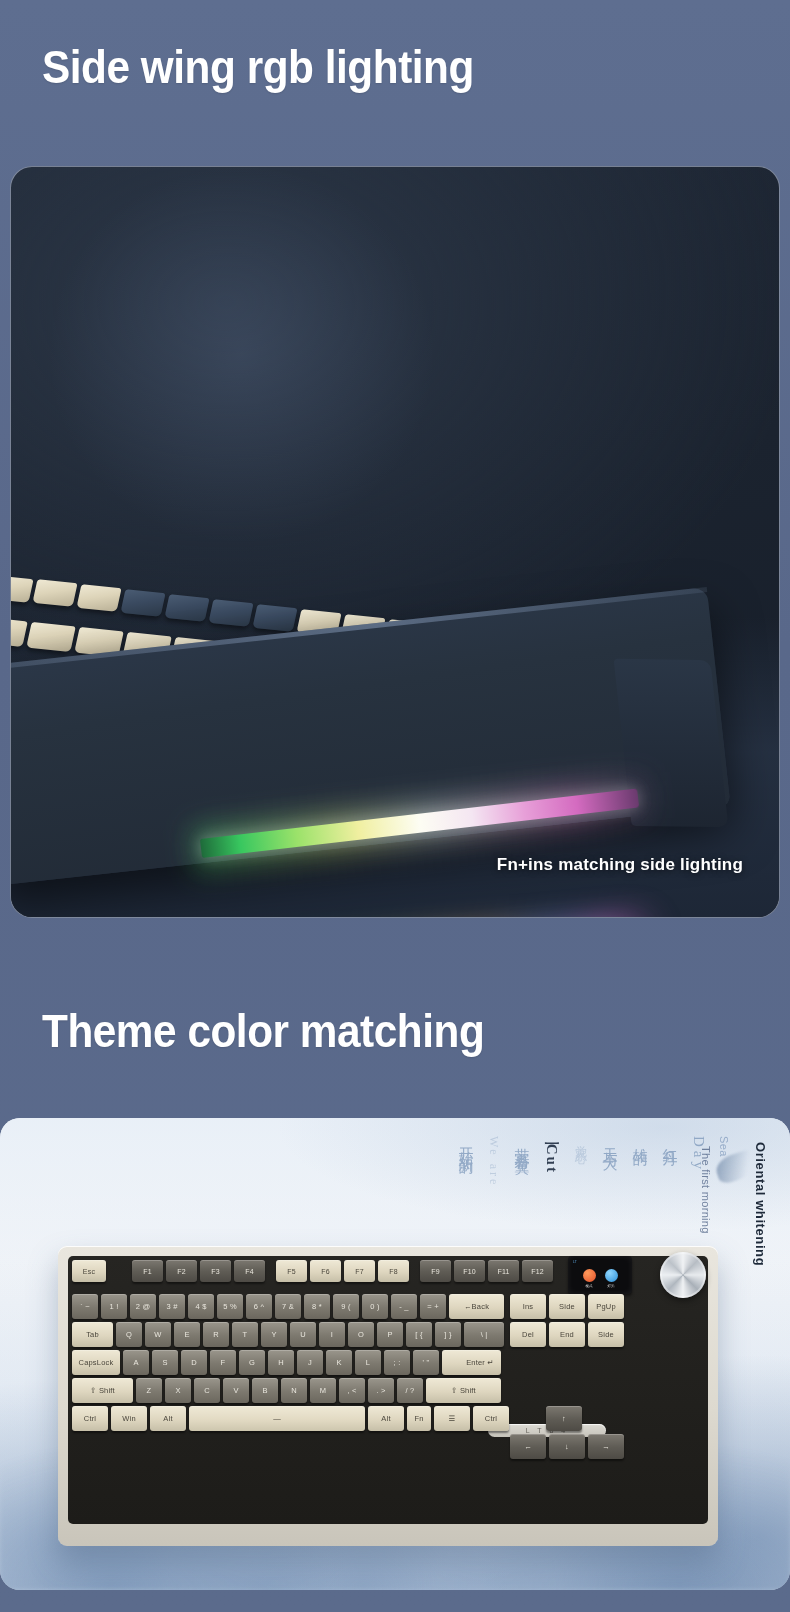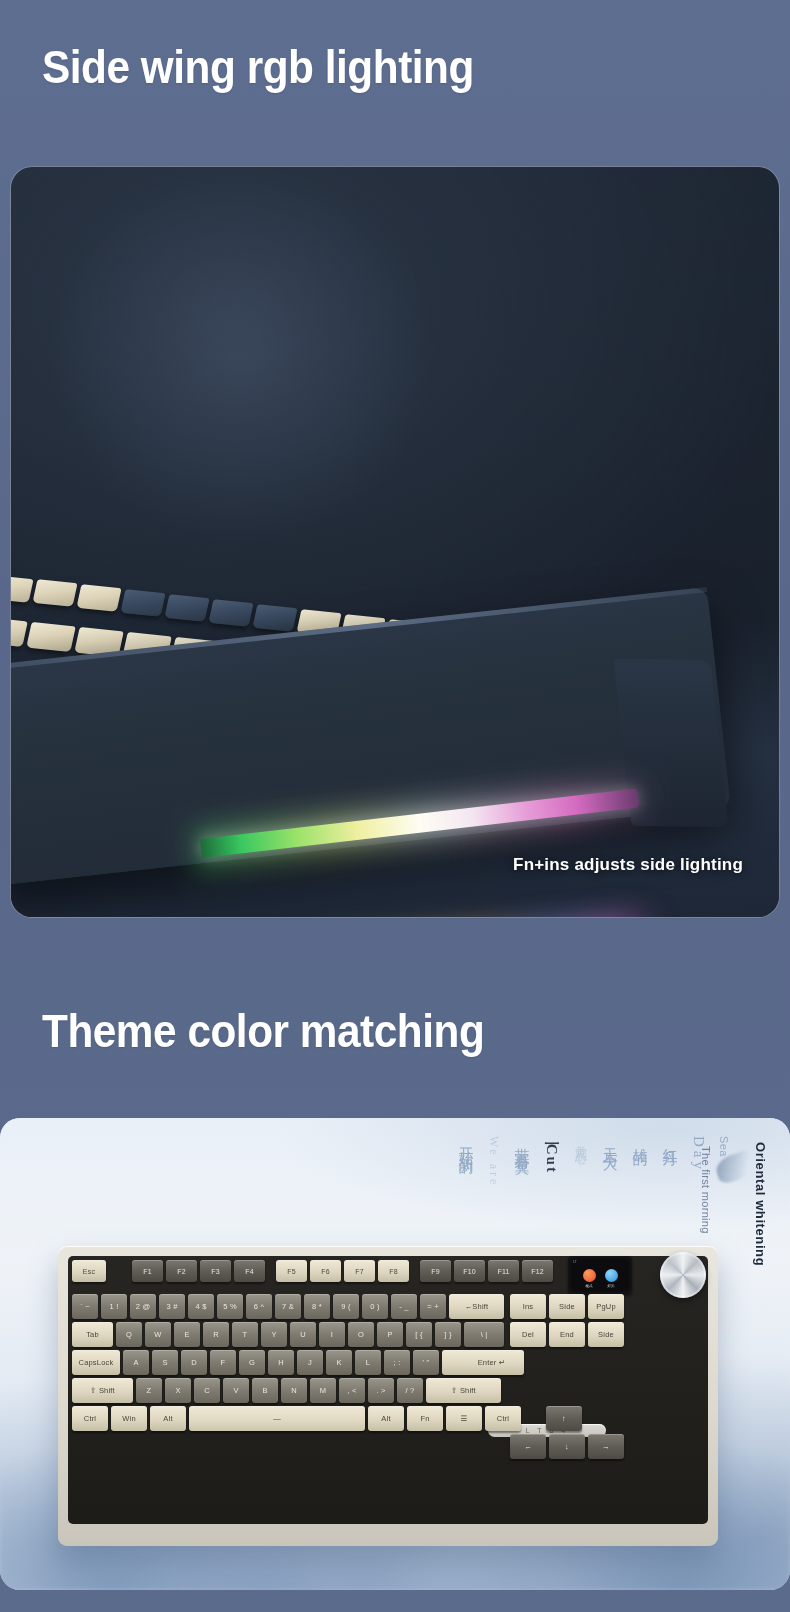--- a/index.html
+++ b/index.html
@@ -333,21 +333,21 @@
 
     <div class="knob"></div>
     <div class="kb-body"></div>
     <div class="kb-foot"></div>
 
     <div class="rgbbar-glow"></div>
     <div class="rgbbar"></div>
 
     <div class="reflect"></div>
 
-    <div class="p1-caption">Fn+ins adjusts side lighting</div>
+    <div class="p1-caption">Fn+ins matching side lighting</div>
   </div>
 
   <div class="heading" id="h2">Theme color matching</div>
 
   <div class="panel2">
     <div class="ink-top-mist"></div>
     <div class="ink"></div>
     <div class="ink-ridge"></div>
 
     <div class="calli">
@@ -409,21 +409,21 @@
         <div class="k g" style="width:26px;">3 #</div>
         <div class="k g" style="width:26px;">4 $</div>
         <div class="k g" style="width:26px;">5 %</div>
         <div class="k g" style="width:26px;">6 ^</div>
         <div class="k g" style="width:26px;">7 &amp;</div>
         <div class="k g" style="width:26px;">8 *</div>
         <div class="k g" style="width:26px;">9 (</div>
         <div class="k g" style="width:26px;">0 )</div>
         <div class="k g" style="width:26px;">- _</div>
         <div class="k g" style="width:26px;">= +</div>
-        <div class="k c" style="width:55px;">←Shift</div>
+        <div class="k c" style="width:55px;">←Back</div>
       </div>
       <div class="krow" style="left:452px; top:48px;">
         <div class="k c" style="width:36px;">Ins</div>
         <div class="k c" style="width:36px;">Side</div>
         <div class="k c" style="width:36px;">PgUp</div>
       </div>
 
       <div class="krow" style="left:14px; top:76px;">
         <div class="k c" style="width:41px;">Tab</div>
         <div class="k g" style="width:26px;">Q</div>
@@ -452,21 +452,21 @@
         <div class="k g" style="width:26px;">S</div>
         <div class="k g" style="width:26px;">D</div>
         <div class="k g" style="width:26px;">F</div>
         <div class="k g" style="width:26px;">G</div>
         <div class="k g" style="width:26px;">H</div>
         <div class="k g" style="width:26px;">J</div>
         <div class="k g" style="width:26px;">K</div>
         <div class="k g" style="width:26px;">L</div>
         <div class="k g" style="width:26px;">; :</div>
         <div class="k g" style="width:26px;">' "</div>
-        <div class="k c" style="width:82px;padding-left:17px;">Enter ↵</div>
+        <div class="k c" style="width:59px;padding-left:17px;">Enter ↵</div>
       </div>
       <div class="badge">L T 8 4</div>
 
       <div class="krow" style="left:14px; top:132px;">
         <div class="k c" style="width:61px;">⇧ Shift</div>
         <div class="k g" style="width:26px;">Z</div>
         <div class="k g" style="width:26px;">X</div>
         <div class="k g" style="width:26px;">C</div>
         <div class="k g" style="width:26px;">V</div>
         <div class="k g" style="width:26px;">B</div>
@@ -480,21 +480,21 @@
       <div class="krow" style="left:488px; top:160px;">
         <div class="k d" style="width:36px;">↑</div>
       </div>
 
       <div class="krow" style="left:14px; top:160px;">
         <div class="k c" style="width:36px;">Ctrl</div>
         <div class="k c" style="width:36px;">Win</div>
         <div class="k c" style="width:36px;">Alt</div>
         <div class="k space" style="width:176px;">—</div>
         <div class="k c" style="width:36px;">Alt</div>
-        <div class="k c" style="width:36px;">Fn</div>
+        <div class="k c" style="width:24px;">Fn</div>
         <div class="k c" style="width:36px;">☰</div>
         <div class="k c" style="width:36px;">Ctrl</div>
       </div>
       <div class="krow" style="left:452px; top:188px;">
         <div class="k d" style="width:36px;">←</div>
         <div class="k d" style="width:36px;">↓</div>
         <div class="k d" style="width:36px;">→</div>
       </div>
     </div>
   </div>

